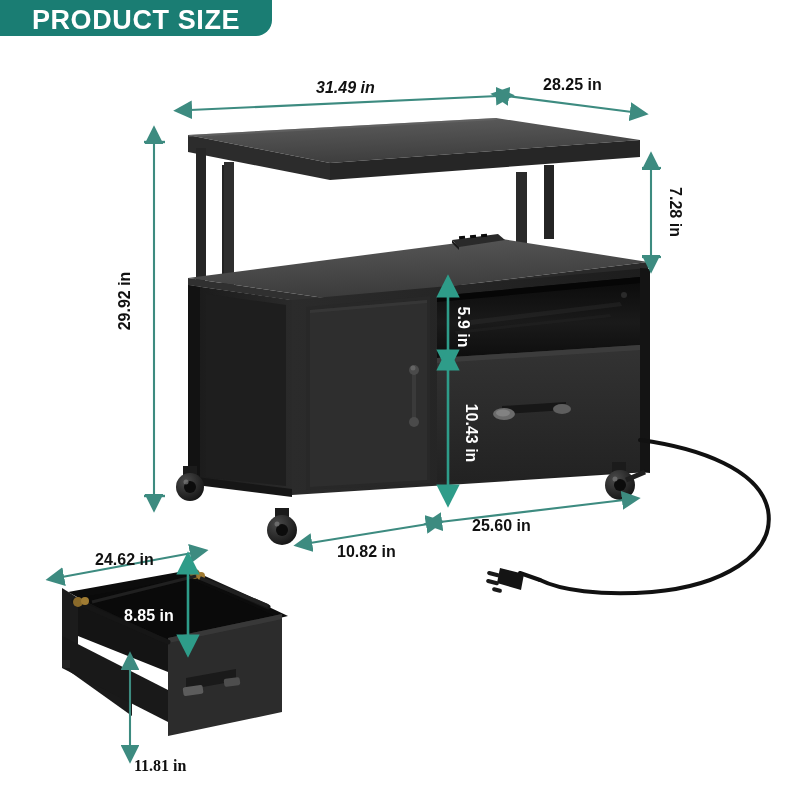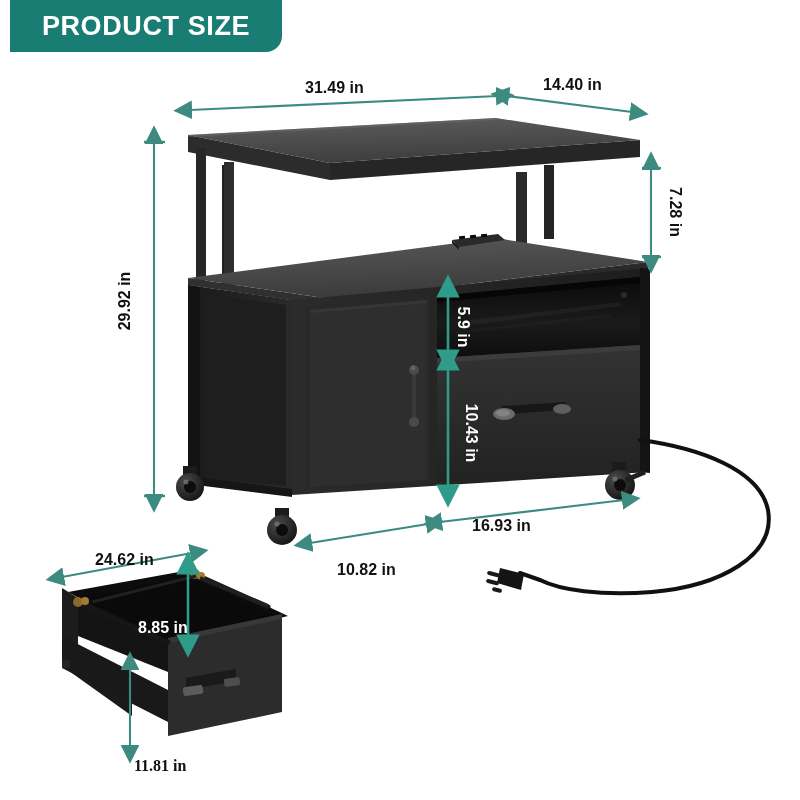--- a/index.html
+++ b/index.html
@@ -5,23 +5,23 @@
   html,body{margin:0;padding:0;}
   body{
     width:800px;height:800px;background:#ffffff;
     font-family:"Liberation Sans",sans-serif;
     overflow:hidden;position:relative;
   }
   #stage{position:absolute;inset:0;width:800px;height:800px;}
 
   
   .banner{
-    position:absolute;left:10px;top:0;width:272px;height:52px;
+    position:absolute;left:0;top:0;width:272px;height:36px;
     background:#1a7d73;border-bottom-right-radius:16px;
-    display:flex;align-items:center;justify-content:center;
+    display:flex;align-items:flex-end;justify-content:center;
   }
   .banner-text{
     color:#ffffff;font-size:27px;font-weight:bold;letter-spacing:.6px;
     font-family:"Liberation Sans",sans-serif;white-space:nowrap;
   }
 
   
   .dim{
     position:absolute;font-size:16px;font-weight:bold;color:#111111;
     white-space:nowrap;font-family:"Liberation Sans",sans-serif;
@@ -293,36 +293,36 @@
       <line x1="130" y1="668" x2="130" y2="747" marker-start="url(#aStart)" marker-end="url(#aEnd)"></line>
     </g>
     <g stroke="#2e9c89" stroke-width="2.6" fill="none">
 
       <line x1="188" y1="572" x2="188" y2="637" marker-start="url(#aStartW)" marker-end="url(#aEndW)"></line>
     </g>
   </svg>
 
   <div class="txtlayer">
 
-    <div class="dim" style="left:305px;top:79px;">31.49 in</div>
-
-    <div class="dim" style="left:543px;top:76px;">14.40 in</div>
+    <div class="dim" style="left:316px;top:79px;font-style:italic;">31.49 in</div>
+
+    <div class="dim" style="left:543px;top:76px;">28.25 in</div>
 
     <div class="dim rot" style="left:96px;top:292px;transform:rotate(-90deg);">29.92 in</div>
 
     <div class="dim rot" style="left:650px;top:203px;transform:rotate(90deg);">7.28 in</div>
 
     <div class="dim white rot" style="left:443px;top:318px;transform:rotate(90deg);">5.9 in</div>
 
     <div class="dim white rot" style="left:442px;top:424px;transform:rotate(90deg);">10.43 in</div>
 
-    <div class="dim" style="left:337px;top:543px;margin-top:18px;">10.82 in</div>
-
-    <div class="dim" style="left:472px;top:517px;">16.93 in</div>
+    <div class="dim" style="left:337px;top:543px;">10.82 in</div>
+
+    <div class="dim" style="left:472px;top:517px;">25.60 in</div>
 
     <div class="dim" style="left:95px;top:551px;">24.62 in</div>
 
-    <div class="dim white" style="left:138px;top:607px;margin-top:12px;">8.85 in</div>
+    <div class="dim white" style="left:124px;top:607px;">8.85 in</div>
 
     <div class="dim" style="left:134px;top:757px;font-family:Liberation Serif, serif;">11.81 in</div>
   </div>
 
 </div>
 
 </body></html>

